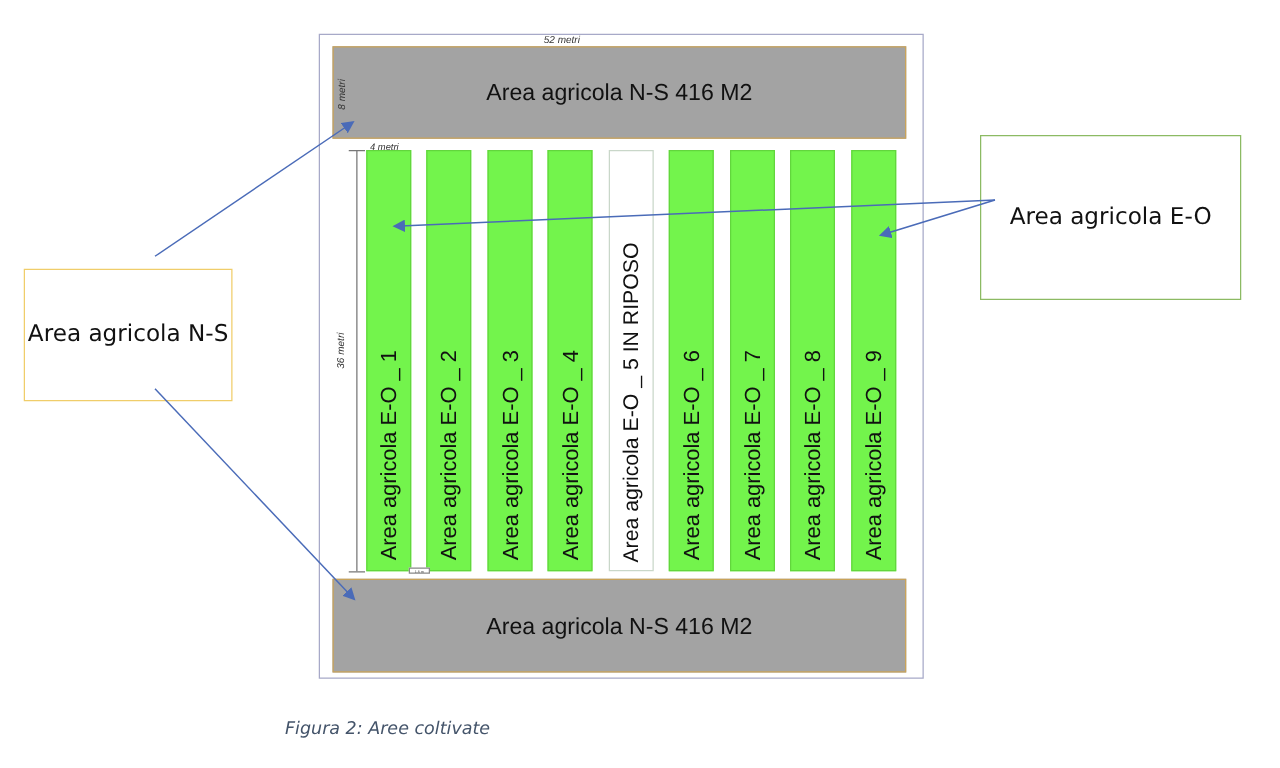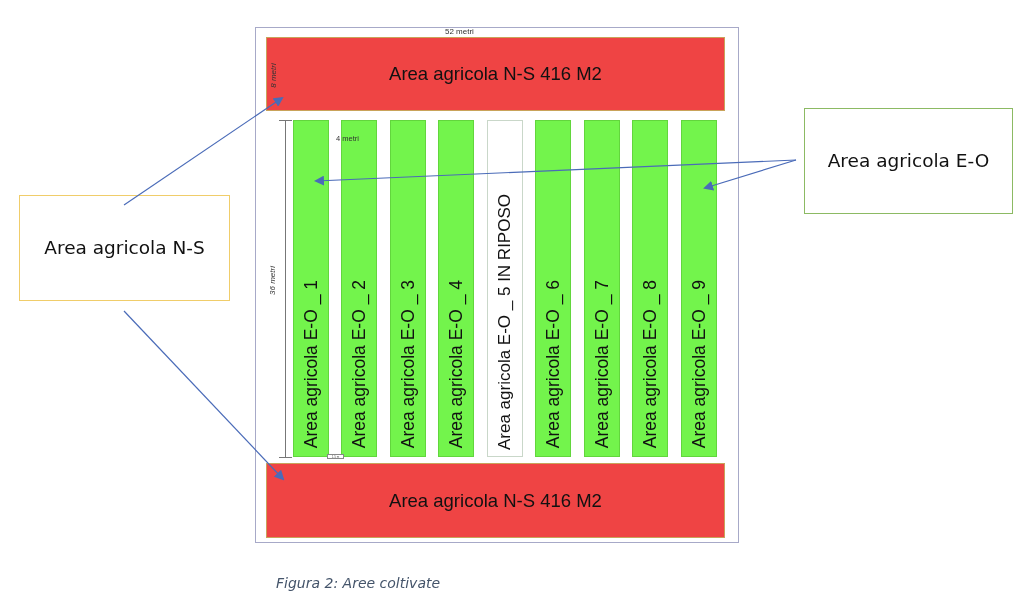--- a/index.html
+++ b/index.html
@@ -1,39 +1,39 @@
 <!DOCTYPE html>
 <html><head>
   <meta charset="utf-8">
   <style>
     html, body { margin: 0; padding: 0; background: #ffffff; }
     body { width: 1024px; height: 614px; position: relative; overflow: hidden; font-family: "Liberation Sans", sans-serif; }
     .frame { position: absolute; left: 255px; top: 27px; width: 484px; height: 516px; border: 1.5px solid #a7a9c8; box-sizing: border-box; }
-    .dim-top { position: absolute; left: 445px; top: 27px; font-size: 8px; color: #333; }
-    .ns-area { position: absolute; left: 266px; background: #ef4444; border: 1px solid #c9a35a; box-sizing: border-box; display: flex; align-items: center; justify-content: center; font-size: 18.5px; color: #111; }
+    .dim-top { position: absolute; left: 435px; top: 27px; font-size: 8px; font-style: italic; color: #333; }
+    .ns-area { position: absolute; left: 266px; background: #a3a3a3; border: 1px solid #c9a35a; box-sizing: border-box; display: flex; align-items: center; justify-content: center; font-size: 18.5px; color: #111; }
     .ns-top { top: 37px; width: 459px; height: 74px; }
     .ns-bottom { top: 463px; width: 459px; height: 75px; }
     .dim-left-8 { position: absolute; left: 266px; top: 58px; width: 14px; height: 34px; display: flex; align-items: center; justify-content: center; }
     .dim-left-8 span, .dim-36 span { transform: rotate(-90deg); white-space: nowrap; font-size: 8px; font-style: italic; color: #333; }
     .dim-36-line { position: absolute; left: 285px; top: 120px; width: 1px; height: 337px; background: #777; }
     .dim-36-tick-top, .dim-36-tick-bottom { position: absolute; left: 279px; width: 13px; height: 1px; background: #777; }
     .dim-36-tick-top { top: 120px; }
     .dim-36-tick-bottom { top: 457px; }
     .dim-36 { position: absolute; left: 262px; top: 250px; width: 20px; height: 60px; display: flex; align-items: center; justify-content: center; }
     .strip { position: absolute; top: 120px; width: 36px; height: 337px; background: #73f44c; border: 1px solid #62d63d; box-sizing: border-box; display: flex; align-items: flex-end; justify-content: center; overflow: hidden; }
     .strip.rest { background: #ffffff; border: 1px solid #c9d7c9; }
     .strip-label { writing-mode: vertical-rl; transform: rotate(180deg); white-space: nowrap; font-size: 17.5px; color: #111; padding-bottom: 0; margin-bottom: 8px; }
     .strip.rest .strip-label { font-size: 17px; margin-bottom: 6px; }
-    .dim-4 { position: absolute; left: 296px; top: 134px; font-size: 7.5px; color: #333; margin-left: 40px; }
+    .dim-4 { position: absolute; left: 296px; top: 113px; font-size: 7.5px; font-style: italic; color: #333; }
     .dim-15 { position: absolute; left: 327px; top: 454px; width: 17px; height: 5px; border: 0.5px solid #888; font-size: 3px; color: #555; background: #fff; box-sizing: border-box; text-align: center; line-height: 4px; }
     .callout { position: absolute; background: #fff; box-sizing: border-box; display: flex; flex-direction: column; align-items: center; justify-content: center; font-size: 20px; color: #111; line-height: 1.35; text-align: center; font-family: "DejaVu Sans", sans-serif; }
-    .callout-ns { left: 19px; top: 195px; width: 211px; height: 106px; border: 1.5px solid #f0cd6a; }
-    .callout-eo { left: 804px; top: 108px; width: 209px; height: 106px; border: 1.5px solid #8cba63; gap: 24px; }
+    .callout-ns { left: 19px; top: 215px; width: 167px; height: 106px; border: 1.5px solid #f0cd6a; }
+    .callout-eo { left: 784px; top: 108px; width: 209px; height: 132px; border: 1.5px solid #8cba63; gap: 24px; }
     .callout span { display: block; font-size: 18.5px; }
-    .caption { position: absolute; left: 228px; top: 575px; font-size: 14px; font-style: italic; color: #44546a; font-family: "DejaVu Sans", sans-serif; margin-left: 48px; }
+    .caption { position: absolute; left: 228px; top: 575px; font-size: 14px; font-style: italic; color: #44546a; font-family: "DejaVu Sans", sans-serif; }
     svg.arrows { position: absolute; left: 0; top: 0; width: 1024px; height: 614px; pointer-events: none; }
   </style>
 </head>
 <body>
 
 <div class="frame"></div>
 <div class="dim-top">52 metri</div>
 
 <div class="ns-area ns-top">
   <span>Area agricola N-S 416 M2</span>

